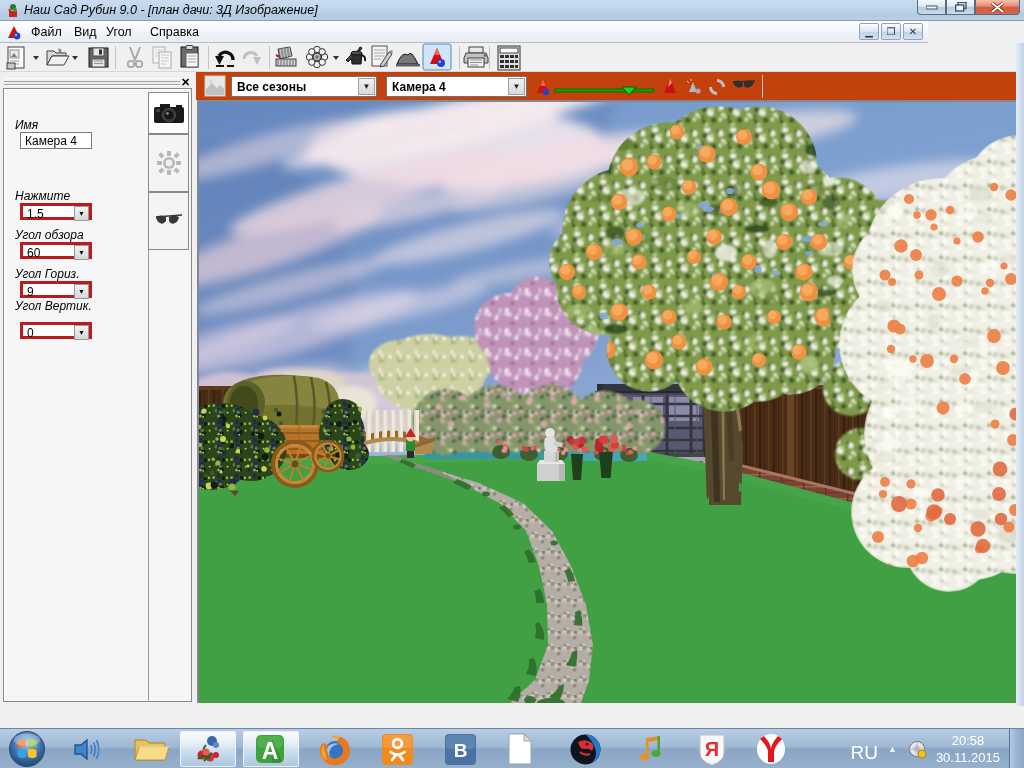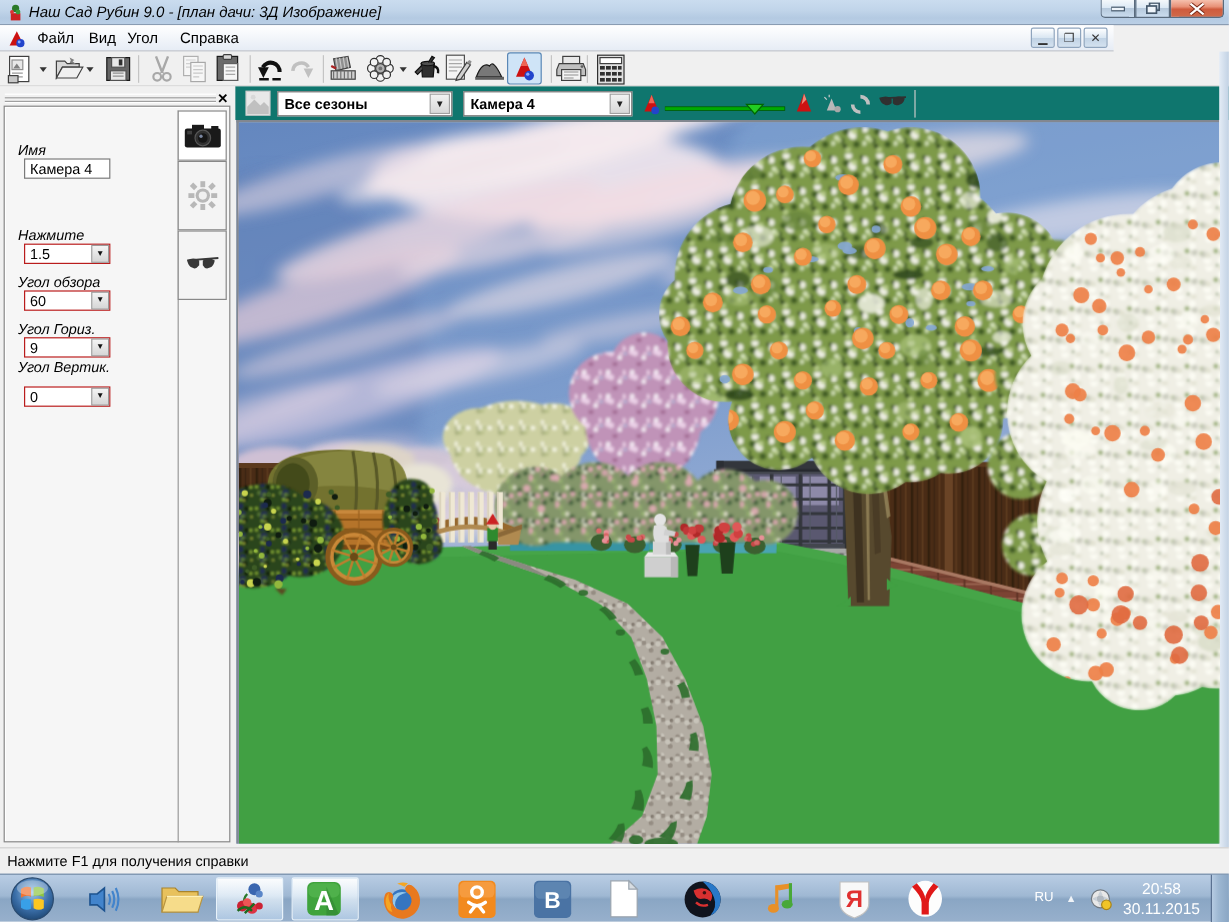--- a/index.html
+++ b/index.html
@@ -21,41 +21,41 @@
 #menubar { position:absolute; left:0; top:21px; width:928px; height:22px;
   background:linear-gradient(180deg,#ffffff,#e6ecf5); border-bottom:1px solid #b6bcc6; }
 .menuitem { position:absolute; top:4px; font-size:12.5px; color:#000; }
 .childbtns { position:absolute; right:5px; top:2px; display:flex; gap:2px; }
 .cbtn { width:20px; height:17px; border:1px solid #8ea4bd; border-radius:2px;
   background:linear-gradient(180deg,#fdfeff,#d9e6f2 50%,#c0d2e4 52%,#d4e2f0);
   display:flex; align-items:center; justify-content:center; font-size:10px; color:#333; }
 
 #toolbar1 { position:absolute; left:0; top:43px; width:1024px; height:29px;
   background:#f0f0f0; border-bottom:1px solid #d8d8d8; }
-#toolbar2 { position:absolute; left:196px; top:72px; width:828px; height:28px; background:#0f766e; }
+#toolbar2 { position:absolute; left:196px; top:72px; width:828px; height:28px; background:#c2410c; }
 .tsep { position:absolute; top:3px; width:1px; height:23px; background:#c8c8c8; }
 .combo { position:absolute; top:4px; height:21px; background:#fff; border:1px solid #707070;
   font-size:12px; font-weight:bold; padding:3px 0 0 5px; }
 .combo .drop { position:absolute; right:1px; top:1px; width:17px; height:17px;
   background:linear-gradient(180deg,#f2f2f2,#d8d8d8); border:1px solid #a0a0a0;
   display:flex;align-items:center;justify-content:center; font-size:8px; color:#222;}
 
 #leftpanel { position:absolute; left:0; top:72px; width:196px; height:634px; background:#f0f0f0; }
 #grabber { position:absolute; left:4px; top:6px; width:176px; height:7px;
   border-top:1px solid #fff; border-bottom:1px solid #a0a0a0; }
 #grabber:before { content:""; position:absolute; left:0; top:2px; width:176px; height:3px;
   border-top:1px solid #a0a0a0; border-bottom:1px solid #fff; }
 #grabx { position:absolute; left:181px; top:4px; font-size:11px; font-weight:bold; color:#000; }
 #panelbox { position:absolute; left:3px; top:16px; width:189px; height:614px;
   background:#f6f6f6; border:1px solid #888; box-shadow:inset 1px 1px 0 #fff; }
 .plabel { position:absolute; left:15px; font-size:12px; color:#000;font-style:italic; }
 .pfield { position:absolute; left:20px; width:72px; height:17px; background:#fff;
   border:1px solid #7a7a7a; font-size:12px; padding:1px 0 0 4px; }
 .pcombo { position:absolute; left:20px; width:72px; height:17px; background:#fff;
-  border:1px solid #b91c1c; font-size:12px; padding:1px 0 0 4px; }
+  border:3px solid #b91c1c; font-size:12px; padding:1px 0 0 4px; }
 .pcombo .pdrop { position:absolute; right:0px; top:0px; width:15px; height:15px;
   background:linear-gradient(180deg,#f4f4f4,#d6d6d6); border:1px solid #9a9a9a;
   display:flex;align-items:center;justify-content:center; font-size:7px; color:#111; }
 .tabbtn { position:absolute; left:148px; width:41px; background:#f4f4f4;
   border:1px solid #888; display:flex; align-items:center; justify-content:center; }
 
 #statusbar { position:absolute; left:0; top:706px; width:1024px; height:22px;
   background:#f0f0f0; border-top:1px solid #d0d0d0; font-size:12px; color:#000; padding:4px 0 0 6px; }
 
 #view3d { position:absolute; left:197px; top:100px; width:819px; height:603px;
@@ -1177,21 +1177,20 @@
           <circle cx="801" cy="367" r="7.4" fill="#e06a40" opacity="0.9"></circle>
           <circle cx="800" cy="392" r="6.9" fill="#e06a40" opacity="0.9"></circle>
           <circle cx="739" cy="393" r="6.8" fill="#e06a40" opacity="0.9"></circle>
           <circle cx="700" cy="402" r="8.0" fill="#e06a40" opacity="0.9"></circle>
           <circle cx="802" cy="417" r="6.2" fill="#e06a40" opacity="0.9"></circle>
         </g>
 </svg>
   </div>
 
   <div style="position:absolute;left:1016px;top:43px;width:8px;height:663px;background:linear-gradient(90deg,#e4ecf6,#c2d2e4)"></div>
-    <div id="statusbar">Нажмите F1 для получения справки</div>
 
   <div id="taskbar">
       <svg style="position:absolute;left:8px;top:1px" width="38" height="38" viewBox="0 0 38 38">
 <defs>
           <radialGradient id="orbg" cx="0.5" cy="0.35" r="0.75">
 <stop offset="0" stop-color="#9ec6e8"></stop>
             <stop offset="0.55" stop-color="#3a6ea8"></stop>
             <stop offset="1" stop-color="#153a62"></stop>
 </radialGradient>
           <clipPath id="canopyClip">
@@ -1306,21 +1305,21 @@
       <svg style="position:absolute;left:696px;top:4px" width="32" height="33" viewBox="0 0 32 33">
 <path d="M4 2 L28 2 L28 20 Q28 28 16 32 Q4 28 4 20 Z" fill="#f8f8f8" stroke="#c0c0c0"></path>
 <text x="16" y="23" text-anchor="middle" font-family="Liberation Sans" font-size="20" font-weight="bold" fill="#e03030">Я</text>
 </svg>
       <svg style="position:absolute;left:755px;top:3px" width="32" height="34" viewBox="0 0 32 34">
 <ellipse cx="16" cy="17" rx="14" ry="15" fill="#fdfdfd"></ellipse>
 <path d="M9 4 Q16 12 16 17 Q16 12 23 4 L27 7 Q19 15 19 20 L19 30 L13 30 L13 20 Q13 15 5 7 Z" fill="#e01818"></path>
 </svg>
       <div id="tray">
         <div style="position:absolute;right:0;top:0;width:15px;height:40px;border-left:1px solid #5a7191;background:linear-gradient(90deg,#b6cbe2,#9db7d2 40%,#8aa6c4)"></div>
-<span style="position:absolute;right:146px;top:13px;font-size:11px;color:#ffffff;">RU</span>
+<span style="position:absolute;right:146px;top:13px;font-size:19px;color:#ffffff;">RU</span>
 <span style="position:absolute;right:127px;top:15px;font-size:9px;color:#f0f4f8;">▲</span>
 <svg style="position:absolute;right:97px;top:11px" width="19" height="19" viewBox="0 0 19 19">
 <circle cx="9" cy="9" r="7.5" fill="#e8e8e8" stroke="#707880"></circle>
 <circle cx="9" cy="9" r="3" fill="#b0b8c0"></circle>
 <path d="M9 2 L11 6 L7 6 Z M9 16 L11 12 L7 12 Z M2 9 L6 7 L6 11 Z M16 9 L12 7 L12 11 Z" fill="#c8d0d8"></path>
 <circle cx="14" cy="14" r="4" fill="#f0c428" stroke="#a8841c"></circle>
 </svg>
 <div style="position:absolute;right:24px;top:3px;text-align:center;font-size:13px;color:#ffffff;line-height:17px;">20:58<br>30.11.2015</div>
 </div>
     </div>

